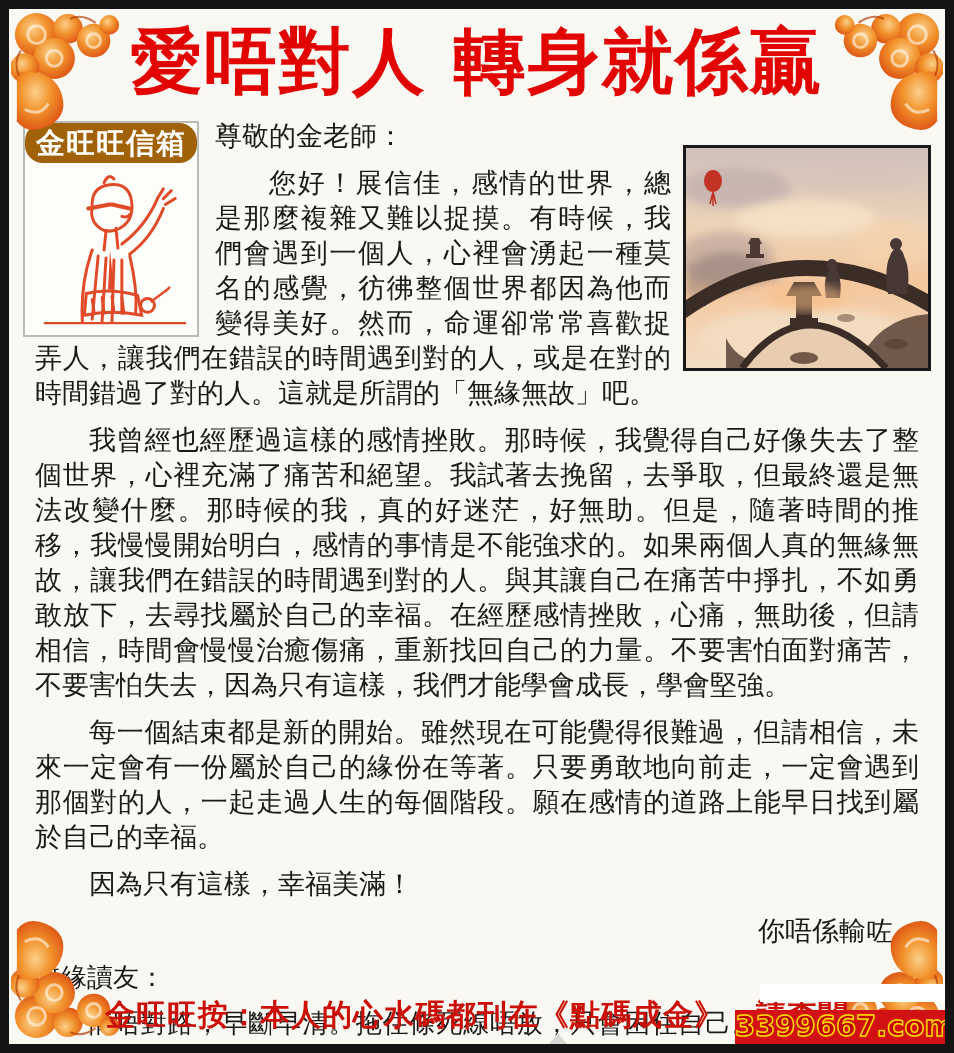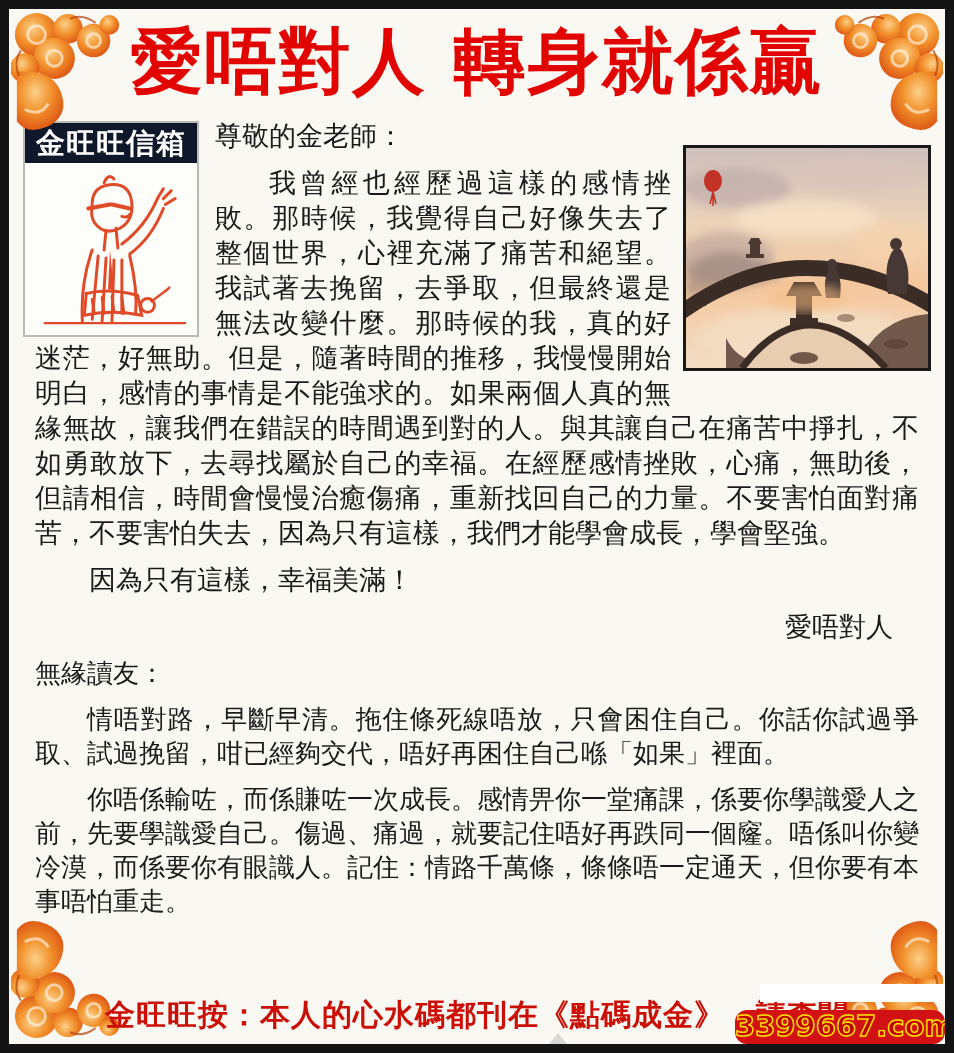--- a/index.html
+++ b/index.html
@@ -35,28 +35,29 @@
   .content{margin:4px 14px 0 14px;font-size:27px;line-height:35px;text-align:justify;text-justify:inter-character;}
   .logo-box{
     float:left;
     width:176px;height:216px;
     margin:2px 16px 4px 0;
     border:2px solid #b9bcb6;
     background:#fdfdfa;
     box-sizing:border-box;
   }
   .logo-head{
-    background:#0f172a;
+    background:#a16207;
     color:#fff;
     font-weight:bold;
     font-size:29px;
     line-height:40px;
     text-align:center;
     letter-spacing:1px;
     font-family:"DejaVu Sans", sans-serif;
+    border-radius:18px;
   }
   .logo-art{display:block;margin:2px auto 0 auto;}
   .photo{
     float:right;
     width:248px;height:226px;
     margin:26px 0 8px 12px;
     border:3px solid #191919;
     box-sizing:border-box;
     background:#e8d6c2;
   }
@@ -82,21 +83,20 @@
     width:210px;height:34px;
     background:#d21114;
     color:#c10000;
     font-family:"DejaVu Sans", sans-serif;
     font-weight:bold;
     font-size:29px;
     line-height:33px;
     text-align:center;
     -webkit-text-stroke:1.4px #ffdf00;
     text-shadow:0 0 2px #ffdf00;
-    border-radius:12px;
   }
   .notch{
     position:absolute;left:540px;bottom:0;
     width:0;height:0;
     border-left:9px solid transparent;
     border-right:9px solid transparent;
     border-bottom:11px solid #d8d8d4;
   }
 </style>
 </head>
@@ -242,23 +242,25 @@
 
       <ellipse cx="121" cy="150" rx="40" ry="14" fill="#f7bd84" opacity="0.55" filter="url(#soft)"></ellipse>
       <g fill="#5e4436" opacity="0.85">
         <ellipse cx="118" cy="210" rx="14" ry="6"></ellipse>
         <ellipse cx="210" cy="196" rx="12" ry="5"></ellipse>
         <ellipse cx="160" cy="170" rx="9" ry="4" opacity="0.6"></ellipse>
       </g>
     </svg>
 
     <p>尊敬的金老師：</p>
+    <p class="indent">您好！展信佳，感情的世界，總是那麼複雜又難以捉摸。有時候，我們會遇到一個人，心裡會湧起一種莫名的感覺，彷彿整個世界都因為他而變得美好。然而，命運卻常常喜歡捉弄人，讓我們在錯誤的時間遇到對的人，或是在對的時間錯過了對的人。這就是所謂的「無緣無故」吧。</p>
     <p class="indent">我曾經也經歷過這樣的感情挫敗。那時候，我覺得自己好像失去了整個世界，心裡充滿了痛苦和絕望。我試著去挽留，去爭取，但最終還是無法改變什麼。那時候的我，真的好迷茫，好無助。但是，隨著時間的推移，我慢慢開始明白，感情的事情是不能強求的。如果兩個人真的無緣無故，讓我們在錯誤的時間遇到對的人。與其讓自己在痛苦中掙扎，不如勇敢放下，去尋找屬於自己的幸福。在經歷感情挫敗，心痛，無助後，但請相信，時間會慢慢治癒傷痛，重新找回自己的力量。不要害怕面對痛苦，不要害怕失去，因為只有這樣，我們才能學會成長，學會堅強。</p>
+    <p class="indent">每一個結束都是新的開始。雖然現在可能覺得很難過，但請相信，未來一定會有一份屬於自己的緣份在等著。只要勇敢地向前走，一定會遇到那個對的人，一起走過人生的每個階段。願在感情的道路上能早日找到屬於自己的幸福。</p>
     <p class="indent">因為只有這樣，幸福美滿！</p>
-    <p class="signoff-right">愛唔對人</p>
+    <p class="signoff-right">你唔係輸咗</p>
 
     <div class="reply">
       <p>無緣讀友：</p>
       <p class="indent">情唔對路，早斷早清。拖住條死線唔放，只會困住自己。你話你試過爭取、試過挽留，咁已經夠交代，唔好再困住自己喺「如果」裡面。</p>
       <p class="indent">你唔係輸咗，而係賺咗一次成長。感情畀你一堂痛課，係要你學識愛人之前，先要學識愛自己。傷過、痛過，就要記住唔好再跌同一個窿。唔係叫你變冷漠，而係要你有眼識人。記住：情路千萬條，條條唔一定通天，但你要有本事唔怕重走。</p>
 
     </div>
   </div>
 
   <div class="footer-note">金旺旺按：本人的心水碼都刊在《點碼成金》，請查閱</div>

